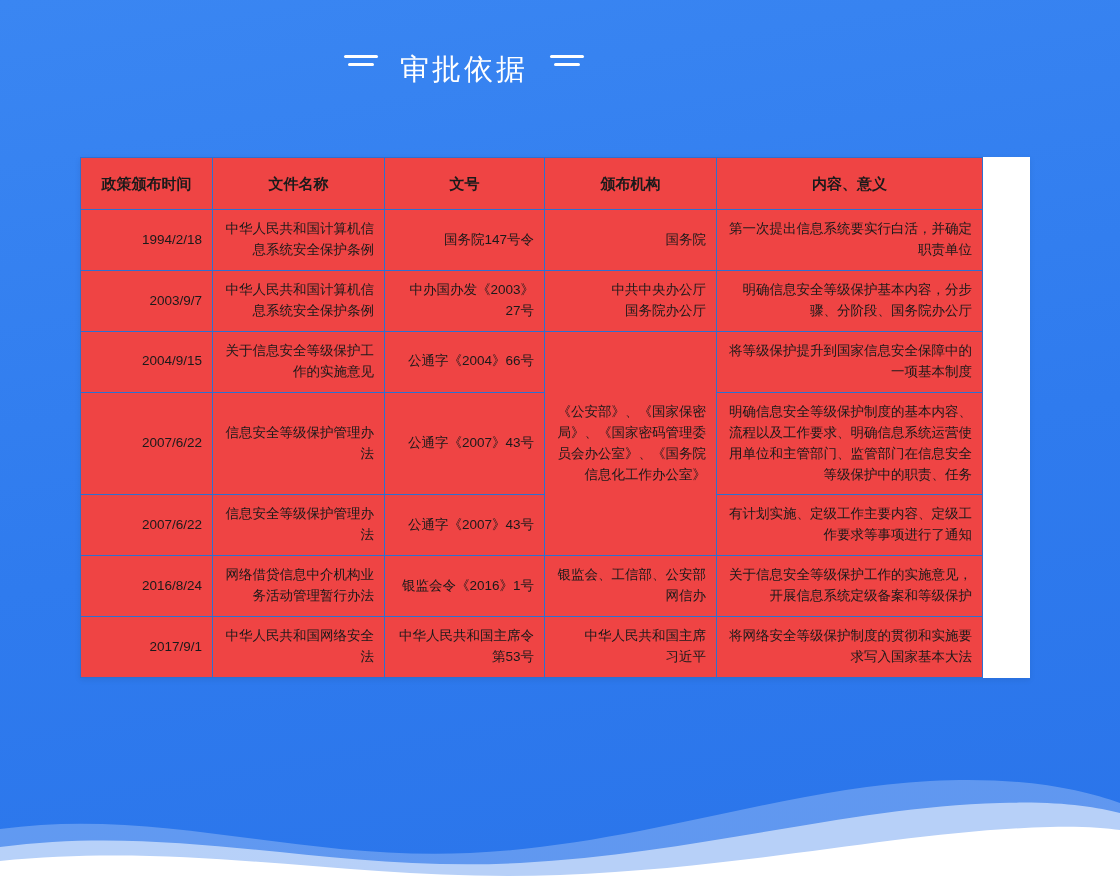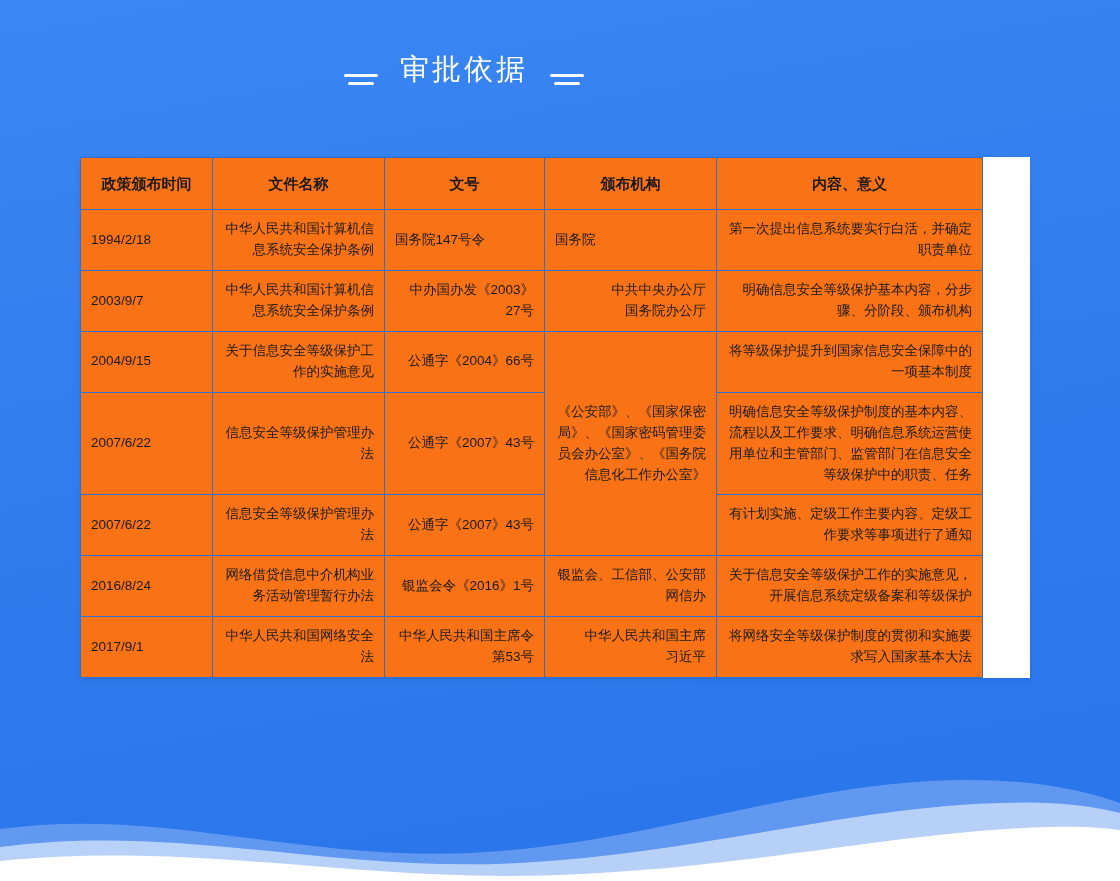--- a/index.html
+++ b/index.html
@@ -28,21 +28,21 @@
     width: 1120px;
     height: 170px;
     pointer-events: none;
   }
   .title-wrap {
     position: absolute;
     top: 50px;
     left: 0;
     width: 928px;
     display: flex;
-    align-items: flex-end;
+    align-items: flex-start;
     justify-content: center;
     gap: 22px;
   }
   .title-text {
     color: #ffffff;
     font-size: 29px;
     letter-spacing: 3px;
     font-weight: normal;
   }
   .deco-lines {
@@ -66,21 +66,21 @@
     left: 80px;
     top: 157px;
     width: 950px;
     background: #ffffff;
     box-shadow: 0 2px 6px rgba(0,0,0,0.08);
   }
   table.approval {
     border-collapse: collapse;
     width: 842px;
     table-layout: fixed;
-    background: #f97316;
+    background: #ef4444;
   }
   table.approval th, table.approval td {
     border: 1px solid #2f6fd0;
     color: #1a1a1a;
     font-size: 13.5px;
     line-height: 1.55;
     padding: 9px 10px;
     vertical-align: middle;
   }
   table.approval th {
@@ -88,21 +88,21 @@
     font-weight: bold;
     text-align: center;
     padding: 14px 8px;
   }
   col.c0 { width: 132px; }
   col.c1 { width: 172px; }
   col.c2 { width: 160px; }
   col.c3 { width: 172px; }
   col.c4 { width: 266px; }
 
-  td.center { text-align: left; }
+  td.center { text-align: right; }
   td.left { text-align: right; }
 </style>
 </head>
 <body>
 
 <div class="slide">
 
   <div class="title-wrap">
     <span class="deco-lines left">
       <span class="l1"></span>
@@ -140,21 +140,21 @@
           <td class="center">国务院147号令</td>
           <td class="center">国务院</td>
           <td class="left">第一次提出信息系统要实行白活，并确定职责单位</td>
         </tr>
         <tr>
           <td class="center">2003/9/7</td>
           <td class="left">中华人民共和国计算机信息系统安全保护条例</td>
           <td class="left">中办国办发《2003》27号</td>
           <td class="left" style="white-space:pre-line">中共中央办公厅
 国务院办公厅</td>
-          <td class="left">明确信息安全等级保护基本内容，分步骤、分阶段、颁布机构</td>
+          <td class="left">明确信息安全等级保护基本内容，分步骤、分阶段、国务院办公厅</td>
         </tr>
         <tr>
           <td class="center">2004/9/15</td>
           <td class="left">关于信息安全等级保护工作的实施意见</td>
           <td class="left">公通字《2004》66号</td>
           <td class="left" rowspan="3">《公安部》、《国家保密局》、《国家密码管理委员会办公室》、《国务院信息化工作办公室》</td>
           <td class="left">将等级保护提升到国家信息安全保障中的一项基本制度</td>
         </tr>
         <tr>
           <td class="center">2007/6/22</td>

